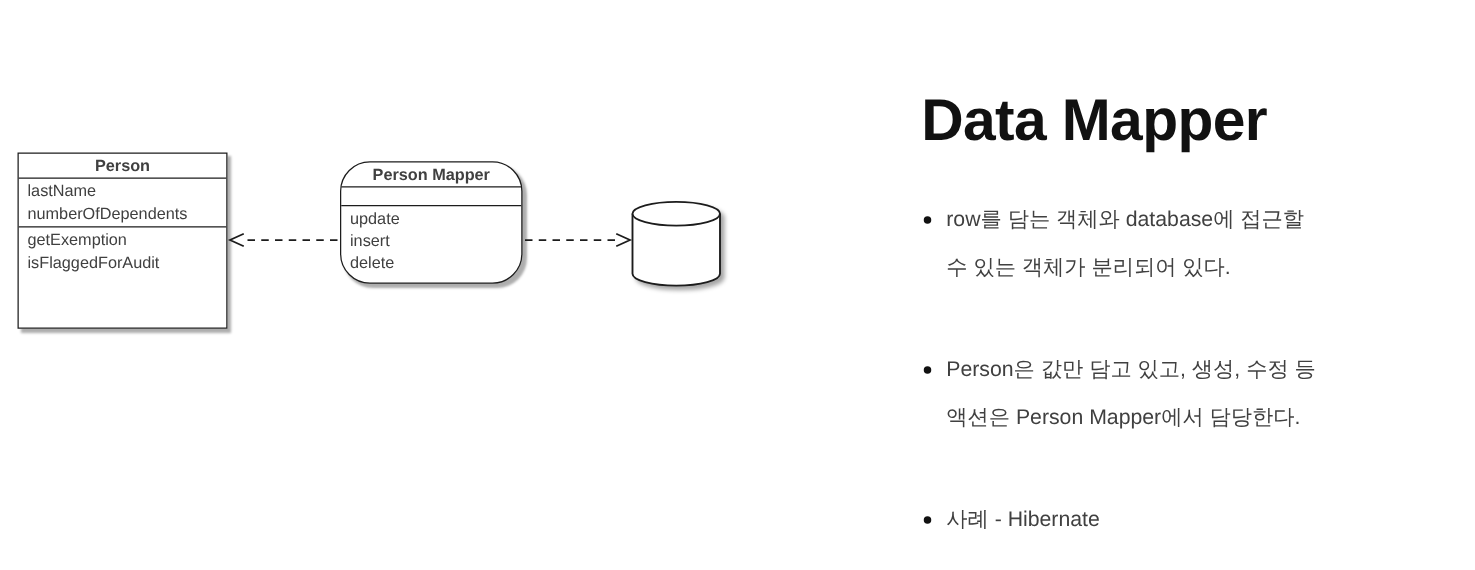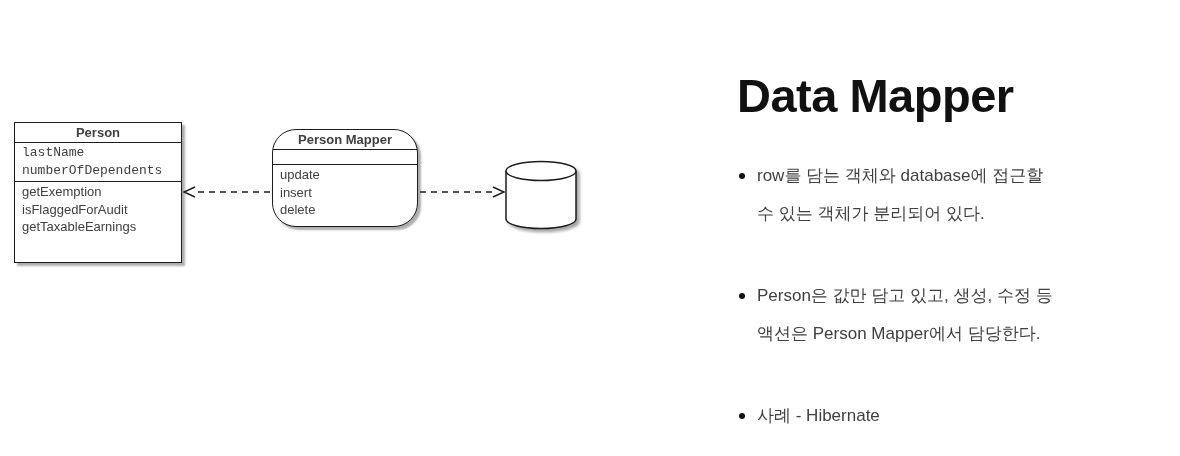--- a/index.html
+++ b/index.html
@@ -30,21 +30,20 @@
     height: 19px;
     line-height: 19px;
     overflow: hidden;
   }
   .uml-box .uml-compartment {
     padding: 1px 4px 2px 7px;
     line-height: 17.5px;
   }
   .uml-box .uml-compartment.with-divider {
     border-bottom: 1.2px solid #1c1c1c;
-    font-family: Liberation Mono, monospace;
   }
   .uml-box.person   { left: 14px;  top: 122px; width: 168px; height: 141px; }
   .uml-box.mapper   { left: 272px; top: 129px; width: 146px; height: 98px; border-radius: 24px; }
   .uml-box.mapper .uml-empty { height: 14px; border-bottom: 1.2px solid #1c1c1c; }
 
   
   .diagram-overlay {
     position: absolute;
     left: 0; top: 0;
     width: 1180px; height: 456px;
@@ -98,21 +97,20 @@
 
   <div class="uml-box person">
     <div class="uml-header">Person</div>
     <div class="uml-compartment with-divider">
       <div>lastName</div>
       <div>numberOfDependents</div>
     </div>
     <div class="uml-compartment">
       <div>getExemption</div>
       <div>isFlaggedForAudit</div>
-      <div>getTaxableEarnings</div>
     </div>
   </div>
 
   <div class="uml-box mapper">
     <div class="uml-header">Person Mapper</div>
     <div class="uml-empty"></div>
     <div class="uml-compartment">
       <div>update</div>
       <div>insert</div>
       <div>delete</div>

